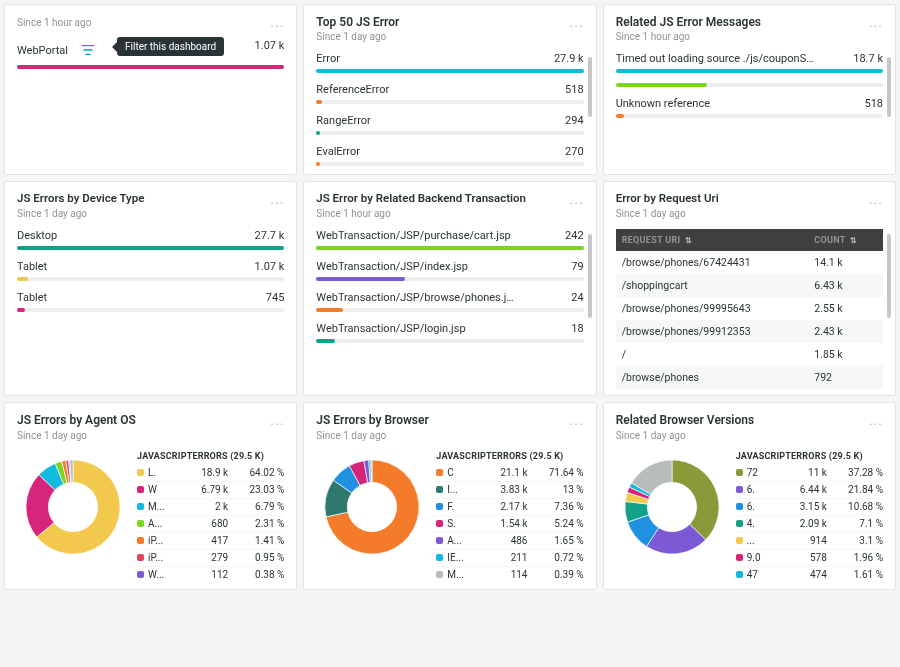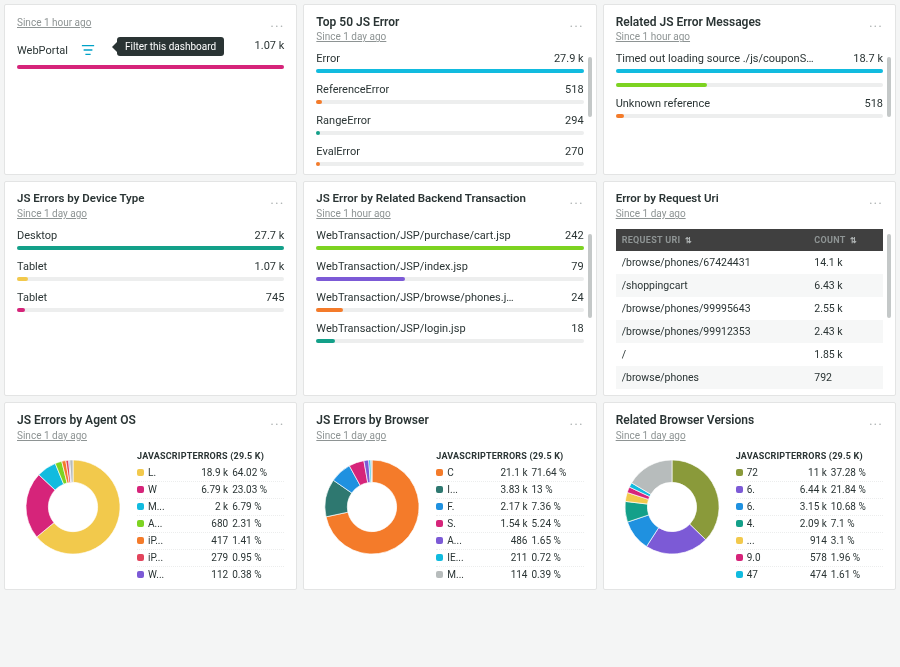--- a/index.html
+++ b/index.html
@@ -2,21 +2,21 @@
 <html><head>
 <meta charset="utf-8">
 <style>
 * { margin: 0; padding: 0; box-sizing: border-box; }
 body { font-family: -apple-system, BlinkMacSystemFont, "Segoe UI", Roboto, Helvetica, Arial, sans-serif; background: #f4f5f5; padding: 4px; color: #2a3434; }
 .grid { display: grid; grid-template-columns: repeat(3, 1fr); gap: 6px; }
 .card { background: #fff; border: 1px solid #e3e4e4; border-radius: 2px; padding: 10px 12px 6px; position: relative; overflow: hidden; }
 .card-header { display: flex; align-items: flex-start; justify-content: space-between; margin-bottom: 10px; }
 .titles { flex: 1; }
 .card-title { font-size: 12px; font-weight: 600; color: #2a3434; line-height: 1.2; }
-.card-sub { font-size: 10px; color: #8e9494; margin-top: 2px; text-decoration: underline; }
+.card-sub { font-size: 10px; color: #8e9494; margin-top: 2px; }
 .dots { color: #b0b5b5; font-size: 14px; letter-spacing: 1px; cursor: pointer; line-height: 1; }
 .barlist { font-size: 11px; }
 .barrow { margin-bottom: 10px; }
 .barrow:last-child { margin-bottom: 2px; }
 .barrow-top { display: flex; justify-content: space-between; margin-bottom: 4px; }
 .barrow-label { color: #2a3434; white-space: nowrap; overflow: hidden; text-overflow: ellipsis; max-width: 75%; }
 .barrow-val { color: #2a3434; }
 .track { height: 4px; background: #edeeee; border-radius: 2px; position: relative; }
 .fill { height: 100%; border-radius: 2px; }
 .scroll-hint { position: absolute; top: 52px; right: 4px; bottom: 8px; width: 4px; }
@@ -33,21 +33,21 @@
 .sort-ic { display: inline-block; font-size: 8px; color: #b0b5b5; margin-left: 2px; }
 .donut-wrap { display: flex; gap: 8px; align-items: flex-start; margin-top: 6px; }
 .donut { width: 112px; height: 112px; flex: 0 0 auto; }
 .legend { flex: 1; min-width: 0; }
 .legend-title { font-size: 9px; font-weight: 700; color: #2a3434; letter-spacing: .2px; margin-bottom: 4px; white-space: nowrap; }
 .legend-row { display: flex; align-items: center; font-size: 10px; padding: 2.5px 0; border-bottom: 1px dotted #eceded; gap: 4px; }
 .legend-row:last-child { border-bottom: none; }
 .swatch { width: 7px; height: 7px; border-radius: 2px; flex: 0 0 auto; }
 .lname { flex: 0 0 auto; width: 24px; white-space: nowrap; overflow: hidden; text-overflow: ellipsis; }
 .lv1 { flex: 1; text-align: right; white-space: nowrap; }
-.lv2 { flex: 1; text-align: left; white-space: nowrap; }
+.lv2 { flex: 1; text-align: right; white-space: nowrap; }
 .tight .card-title { font-size: 11.5px; }
 </style>
 </head>
 <body>
 
 <div class="grid" id="grid">
     <div class="card">
       <div class="card-header">
         <div class="titles">
           <div class="card-sub">Since 1 hour ago</div>

